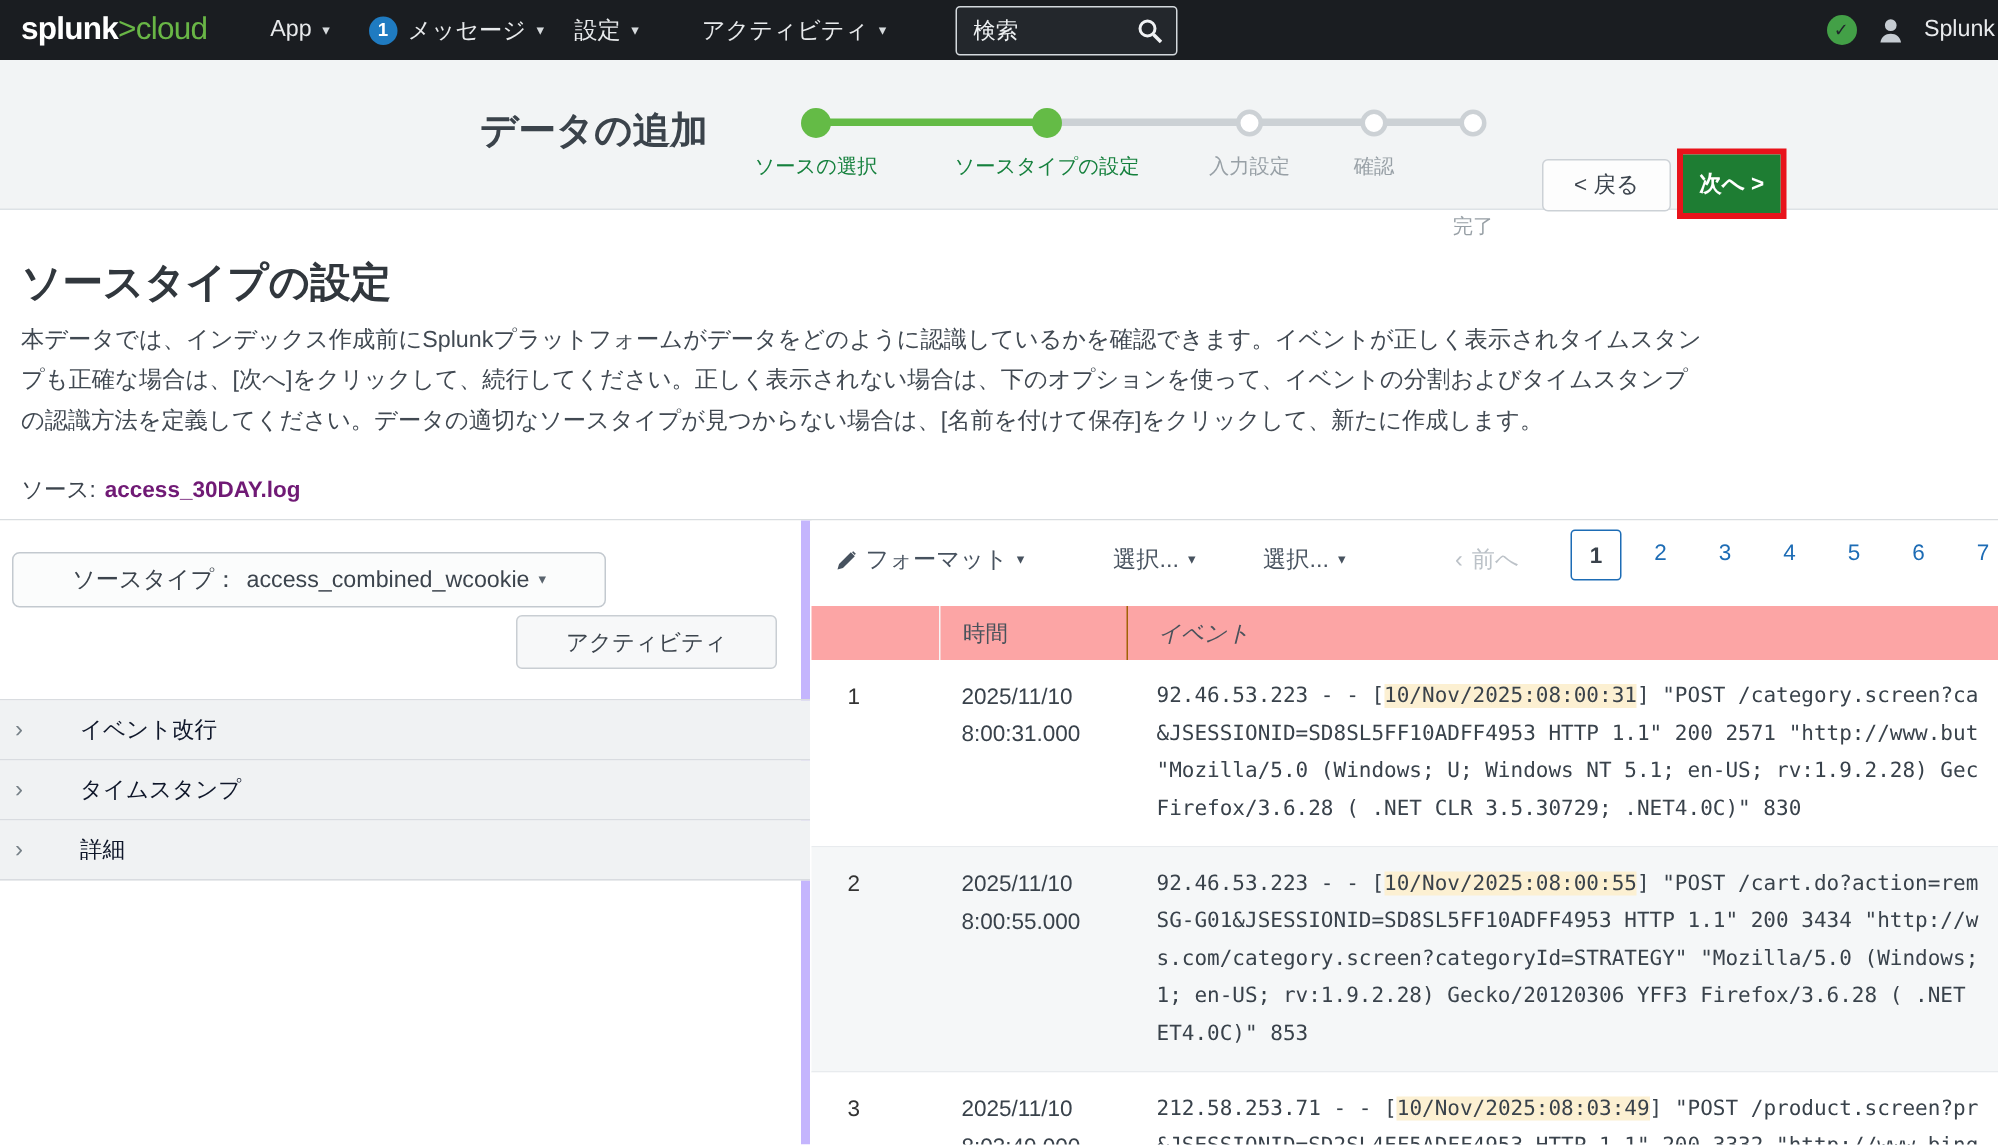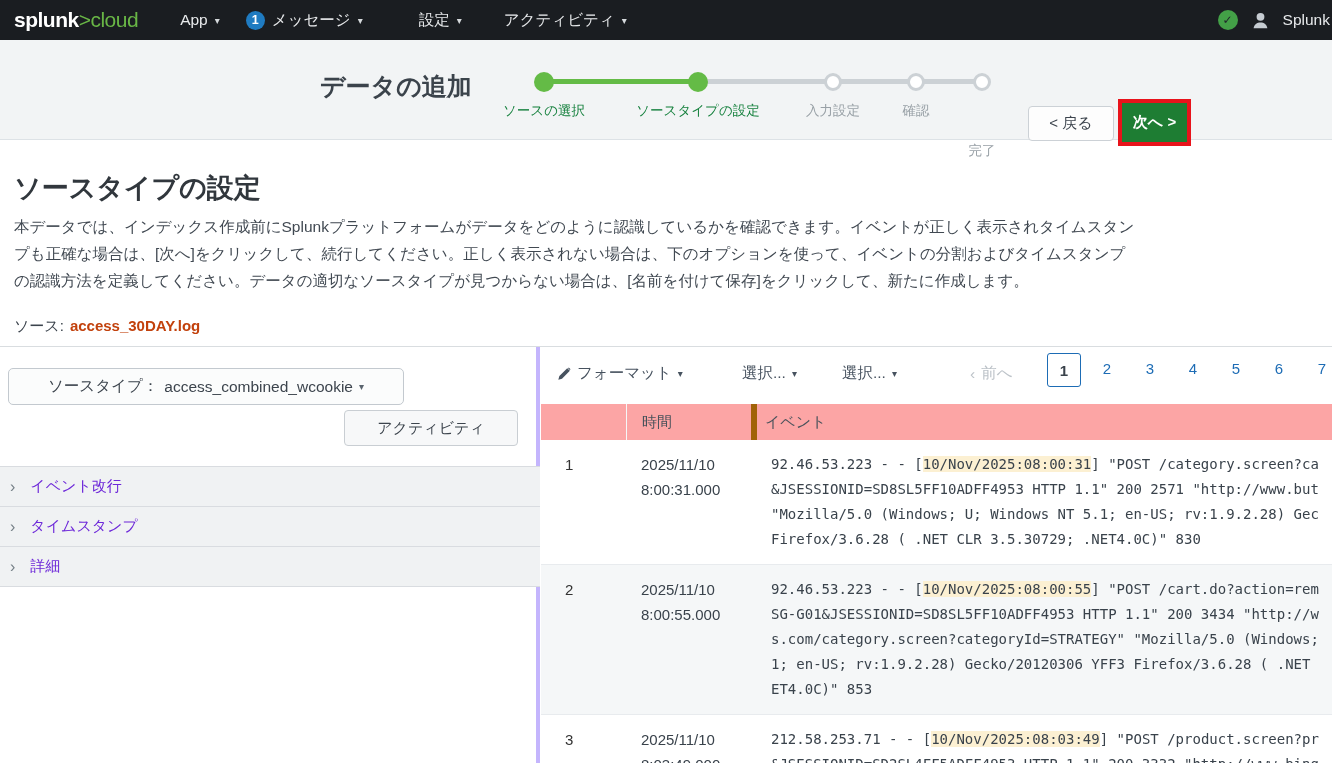--- a/index.html
+++ b/index.html
@@ -16,21 +16,21 @@
   
   .nav{position:absolute;top:0;left:0;width:1332px;height:40px;background:#1a1d21;
        display:flex;align-items:center;color:#e8eaec;overflow:hidden;}
   .logo{margin-left:14px;font-size:21px;letter-spacing:-0.5px;white-space:nowrap;}
   .logo .brand{color:#fff;font-weight:700;}
   .logo .suffix{color:var(--brand-green);font-weight:400;}
   .nav-menu{display:flex;align-items:center;}
   .nav-item{display:flex;align-items:center;gap:7px;font-size:15.5px;cursor:pointer;white-space:nowrap;}
   .nav-item:nth-child(1){margin-left:42px;}
   .nav-item:nth-child(2){margin-left:26px;}
-  .nav-item:nth-child(3){margin-left:56px;}
+  .nav-item:nth-child(3){margin-left:20px;}
   .nav-item:nth-child(4){margin-left:42px;}
   .caret{font-size:10px;color:#d6dadd;}
   .badge{width:19px;height:19px;border-radius:50%;background:var(--badge-blue);color:#fff;
          font-size:12.5px;font-weight:700;display:flex;align-items:center;justify-content:center;}
   .search-box{margin-left:46px;width:148px;height:33px;background:#23272c;border:1px solid #d4d9dd;
               border-radius:3px;display:flex;align-items:center;padding:0 9px;}
   .search-box input{flex:1;background:transparent;border:none;outline:none;color:#eef1f3;
                     font-size:15px;width:100px;font-family:inherit;}
   .search-box input::placeholder{color:#eef1f3;opacity:1;}
   .nav-right{margin-left:auto;display:flex;align-items:center;gap:13px;margin-right:2px;white-space:nowrap;}
@@ -53,60 +53,60 @@
             border:1px solid #ccd1d6;border-radius:4px;font-size:15px;color:#3c444d;
             font-family:inherit;cursor:pointer;}
   .annotation{position:absolute;left:1118px;top:59px;border:4px solid var(--annotation-red);}
   .next-btn{display:block;width:65px;height:39px;background:var(--button-green);color:#fff;
             border:none;font-size:15px;font-weight:700;font-family:inherit;cursor:pointer;}
   
   .page-title{position:absolute;left:14px;top:152px;font-size:27px;font-weight:600;color:#31373d;}
   .page-desc{position:absolute;left:14px;top:197px;width:1124px;font-size:15.5px;
              line-height:27px;color:#414952;}
   .source-line{position:absolute;left:14px;top:317px;font-size:15px;color:#3c444d;}
-  .source-line b{color:#c2410c;margin-left:6px;}
+  .source-line b{color:#701a75;margin-left:6px;}
   .events-link{position:absolute;left:1277px;top:316px;font-size:10px;color:var(--link-blue);cursor:pointer;margin-top:36px;}
   .hdiv{position:absolute;left:0;top:346px;width:1332px;border-top:1px solid #d9dde0;}
   
   .left-panel{position:absolute;left:0;top:347px;width:540px;height:416px;background:#fff;
-              border-right:4px solid #c4b5fd;}
+              border-right:6px solid #c4b5fd;}
   .sourcetype-btn{position:absolute;left:8px;top:21px;width:396px;height:37px;background:#fbfcfc;
                   border:1px solid #c3c9cf;border-radius:5px;font-size:15.5px;color:#3c444d;
                   display:flex;align-items:center;justify-content:center;gap:6px;cursor:pointer;}
   .sourcetype-btn .caret{color:#5a646e;}
   .save-as-btn{position:absolute;left:344px;top:63px;width:174px;height:36px;background:#f7f8f9;
                border:1px solid #c9ced3;border-radius:4px;font-size:15px;color:#3c444d;
                font-family:inherit;cursor:pointer;}
   .accordion{position:absolute;left:0;top:119px;width:540px;border-top:1px solid #d9dce0;}
   .acc-item{height:40px;background:#f0f2f3;border-bottom:1px solid #d9dce0;display:flex;
             align-items:center;padding-left:10px;gap:15px;cursor:pointer;}
   .acc-chevron{color:#768087;font-size:16px;}
-  .acc-label{font-size:15px;color:#6d28d9;}
+  .acc-label{font-size:15px;color:#0f172a;margin-left:23px;}
   
   .right-panel{position:absolute;left:541px;top:347px;width:791px;height:416px;background:#fff;}
   .toolbar-item{position:absolute;top:16px;display:flex;align-items:center;gap:6px;
                 font-size:15.5px;color:#47525f;cursor:pointer;white-space:nowrap;}
   .toolbar-item .caret{color:#47525f;}
   .tb-format{left:16px;}
   .tb-sel1{left:201px;}
   .tb-sel2{left:301px;}
   .tb-prev{left:429px;color:#bcc2c8;cursor:default;}
   .page-current{position:absolute;left:506px;top:6px;width:34px;height:34px;background:#fff;
                 border:1px solid var(--link-blue);border-radius:3px;display:flex;align-items:center;
                 justify-content:center;font-size:15px;font-weight:700;color:#3a424b;cursor:pointer;}
   .page-link{position:absolute;top:13px;width:34px;text-align:center;font-size:15px;
              color:var(--link-blue);cursor:pointer;}
   .ev-table{position:absolute;left:0;top:57px;width:791px;}
   .ev-head{display:flex;height:36px;background:#fca5a5;align-items:center;
            font-size:15px;color:#49525b;}
   .col-num{width:85px;flex:none;padding-left:24px;}
   .col-time{width:125px;flex:none;padding-left:15px;border-left:1px solid #f5f7f8;height:100%;
             display:flex;align-items:center;}
-  .col-event{flex:1;padding-left:8px;border-left:6px solid #a16207;height:100%;
-             display:flex;align-items:center;overflow:hidden;}
+  .col-event{flex:1;padding-left:20px;border-left:1px solid #a16207;height:100%;
+             display:flex;align-items:center;overflow:hidden;font-style:italic;}
   .ev-row{display:flex;border-bottom:1px solid #e8ebee;padding:12px 0;background:#fff;}
   .ev-row.alt{background:#f5f7f8;}
   .ev-row .c-num{width:85px;flex:none;padding-left:24px;font-size:15px;color:#333;line-height:25px;}
   .ev-row .c-time{width:125px;flex:none;padding-left:15px;font-size:15px;color:#39424b;line-height:25px;}
   .ev-row .c-event{flex:1;padding-left:20px;font-family:"DejaVu Sans Mono","Liberation Mono",monospace;
                    font-size:14px;color:#39424b;line-height:25px;white-space:pre;overflow:hidden;}
   .hl{background:var(--highlight-yellow);}
   .icon-svg{display:block;}
 </style>
 </head>
@@ -128,20 +128,27 @@
       </div>
       <div class="nav-item">
         <span>設定</span>
         <span class="caret">▾</span>
       </div>
       <div class="nav-item">
         <span>アクティビティ</span>
         <span class="caret">▾</span>
       </div>
     </nav>
+  <div class="search-box">
+    <input placeholder="検索" style="">
+    <svg class="icon-svg" width="17" height="17" viewBox="0 0 17 17">
+      <circle cx="7" cy="7" r="5" fill="none" stroke="#f0f2f4" stroke-width="2"></circle>
+      <line x1="11" y1="11" x2="16" y2="16" stroke="#f0f2f4" stroke-width="2.4"></line>
+    </svg>
+  </div>
   <div class="nav-right">
     <div class="check-circle">✓</div>
     <svg class="icon-svg" width="19" height="19" viewBox="0 0 16 16">
       <path fill="#c6ccd2" d="M8 8.2a3.3 3.3 0 1 0 0-6.6 3.3 3.3 0 0 0 0 6.6zM2.2 14.6c.5-3.2 2.8-4.9 5.8-4.9s5.3 1.7 5.8 4.9z"></path>
     </svg>
     <span class="user-label">Splunk</span>
   </div>
 </header>
 
 <section class="wizard">

